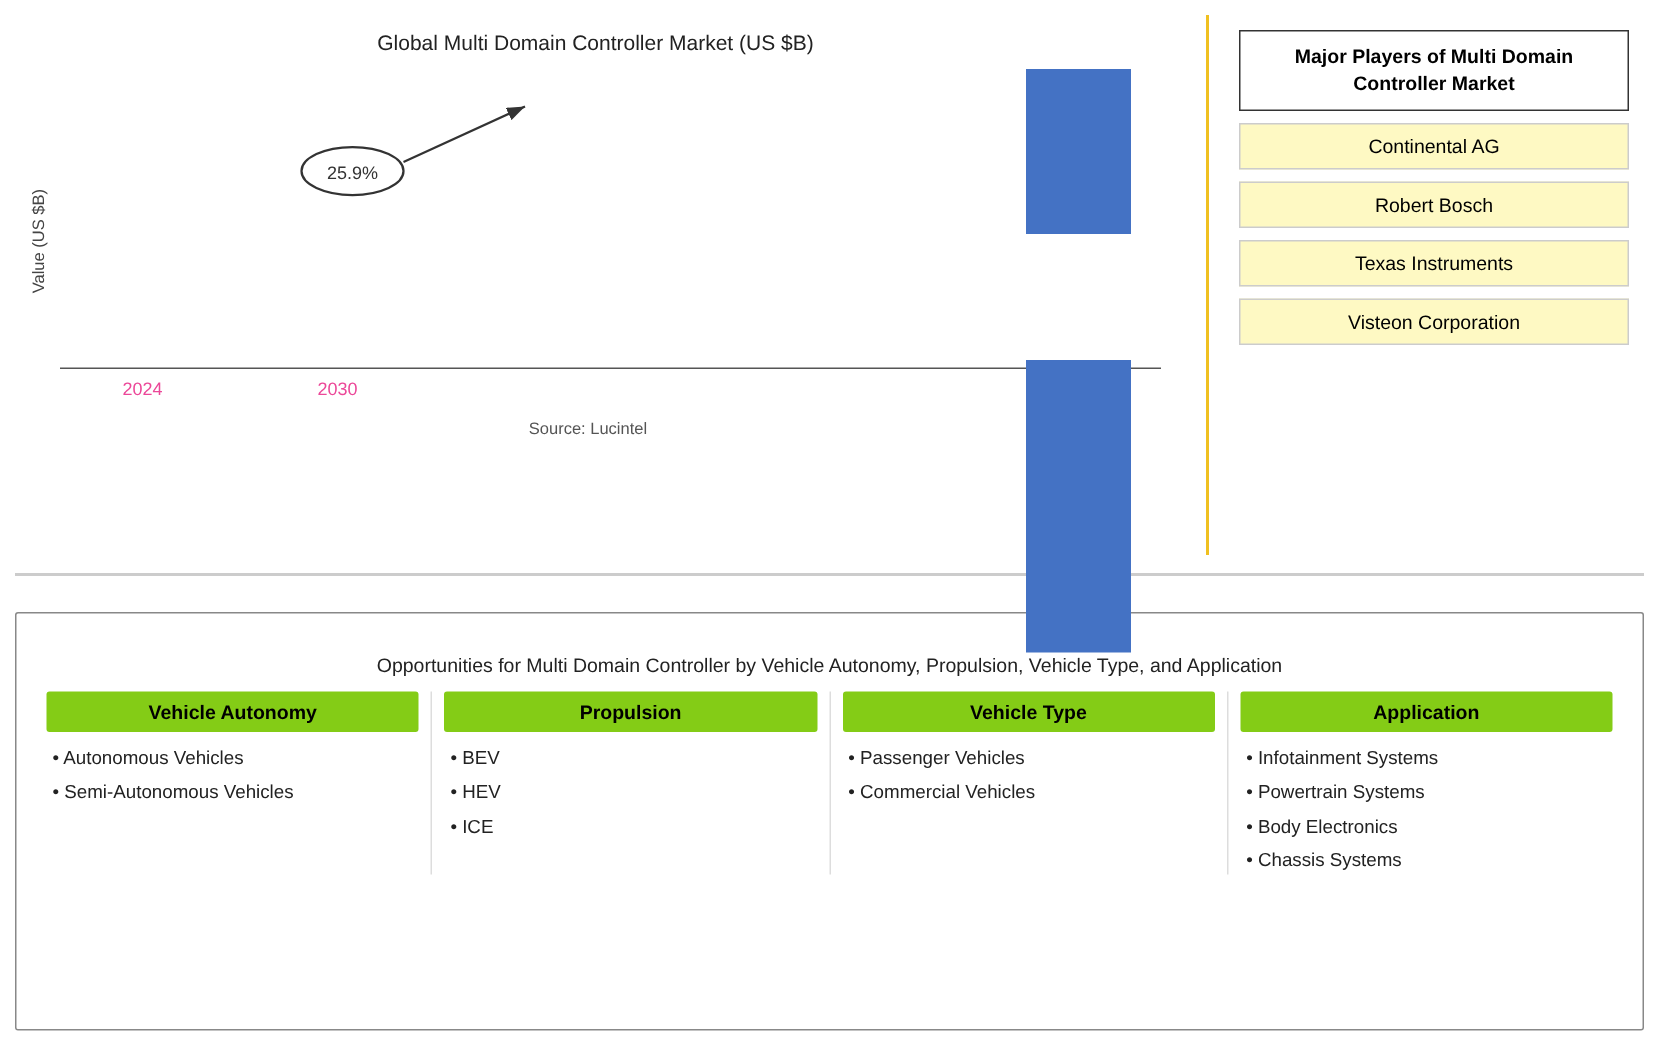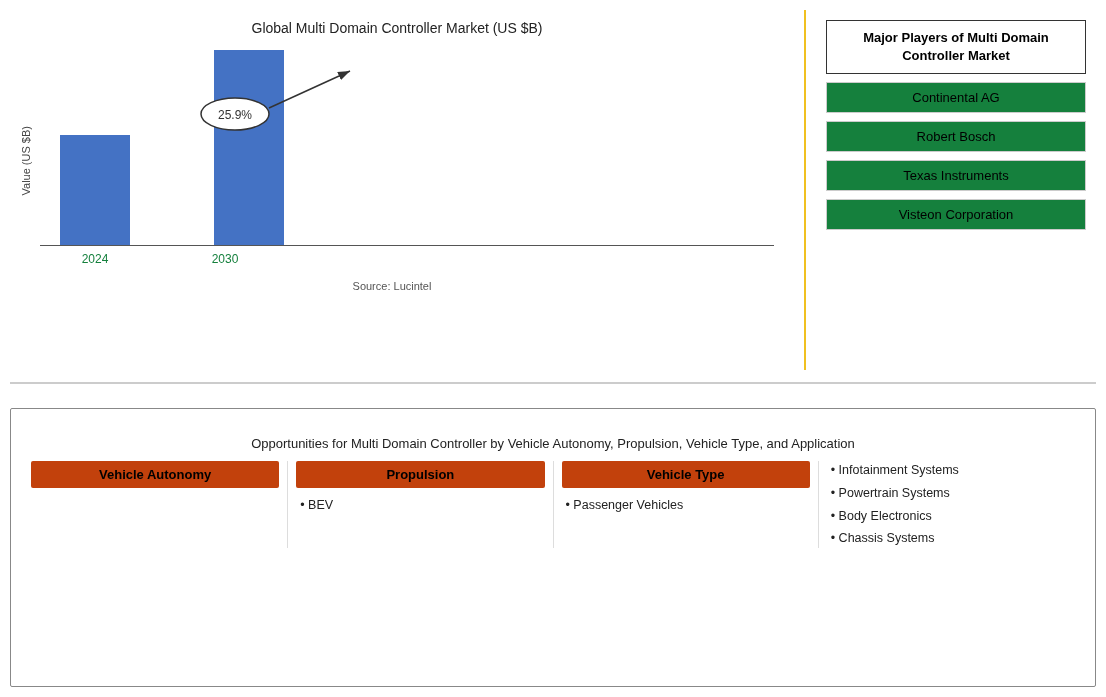--- a/index.html
+++ b/index.html
@@ -60,21 +60,21 @@
       align-self: center;
     }
     .chart-inner {
       flex: 1;
       display: flex;
       flex-direction: column;
       height: 100%;
     }
     .bars-container {
       display: flex;
-      flex-direction: row;
+      flex-direction: column;
       align-items: flex-end;
       height: 200px;
       gap: 84px;
       padding: 0 20px;
       border-bottom: 1.5px solid #555;
       position: relative;
     }
     .bar-group {
       display: flex;
       flex-direction: column;
@@ -88,21 +88,21 @@
     .x-axis-labels {
       display: flex;
       flex-direction: row;
       gap: 60px;
       padding: 6px 20px 0;
     }
     .x-label {
       width: 70px;
       text-align: center;
       font-size: 12px;
-      color: #15803d;
+      color: #ec4899;
     }
     
     .arrow-svg {
       position: absolute;
       top: 0;
       left: 0;
       width: 500px;
       height: 230px;
       pointer-events: none;
     }
@@ -137,21 +137,21 @@
       font-weight: bold;
       width: 100%;
       line-height: 1.4;
     }
     .player-item {
       border: 1px solid #ccc;
       padding: 7px 10px;
       text-align: center;
       width: 100%;
       font-size: 13px;
-      background: #15803d;
+      background: #fef9c3;
     }
     
     .horizontal-divider {
       width: 100%;
       height: 2px;
       background: #ccc;
       margin: 4px 0;
     }
     
     .bottom-section {
@@ -178,21 +178,21 @@
       display: flex;
       flex-direction: column;
       gap: 0;
       padding: 0 8px;
       border-right: 1px solid #ddd;
     }
     .category-col:last-child {
       border-right: none;
     }
     .category-header {
-      background: #c2410c;
+      background: #84cc16;
       padding: 6px 8px;
       font-size: 13px;
       font-weight: bold;
       text-align: center;
       margin-bottom: 8px;
       border-radius: 2px;
     }
     .category-items {
       display: flex;
       flex-direction: column;
@@ -262,41 +262,59 @@
   </div>
 
   <div class="horizontal-divider"></div>
 
   <div class="bottom-section">
     <div class="opportunities-title">Opportunities for Multi Domain Controller by Vehicle Autonomy, Propulsion, Vehicle Type, and Application</div>
     <div class="categories-row">
 
       <div class="category-col">
         <div class="category-header">Vehicle Autonomy</div>
+        <div class="category-items">
+          <div class="category-item">
+            <span class="bullet">• </span><span>Autonomous Vehicles</span>
+          </div>
+          <div class="category-item">
+            <span class="bullet">• </span><span>Semi-Autonomous Vehicles</span>
+          </div>
+        </div>
       </div>
 
       <div class="category-col">
         <div class="category-header">Propulsion</div>
         <div class="category-items">
           <div class="category-item">
             <span class="bullet">• </span><span>BEV</span>
           </div>
+          <div class="category-item">
+            <span class="bullet">• </span><span>HEV</span>
+          </div>
+          <div class="category-item">
+            <span class="bullet">• </span><span>ICE</span>
+          </div>
         </div>
       </div>
 
       <div class="category-col">
         <div class="category-header">Vehicle Type</div>
         <div class="category-items">
           <div class="category-item">
             <span class="bullet">• </span><span>Passenger Vehicles</span>
           </div>
+          <div class="category-item">
+            <span class="bullet">• </span><span>Commercial Vehicles</span>
+          </div>
         </div>
       </div>
 
       <div class="category-col">
+        <div class="category-header">Application</div>
         <div class="category-items">
           <div class="category-item">
             <span class="bullet">• </span><span>Infotainment Systems</span>
           </div>
           <div class="category-item">
             <span class="bullet">• </span><span>Powertrain Systems</span>
           </div>
           <div class="category-item">
             <span class="bullet">• </span><span>Body Electronics</span>
           </div>

